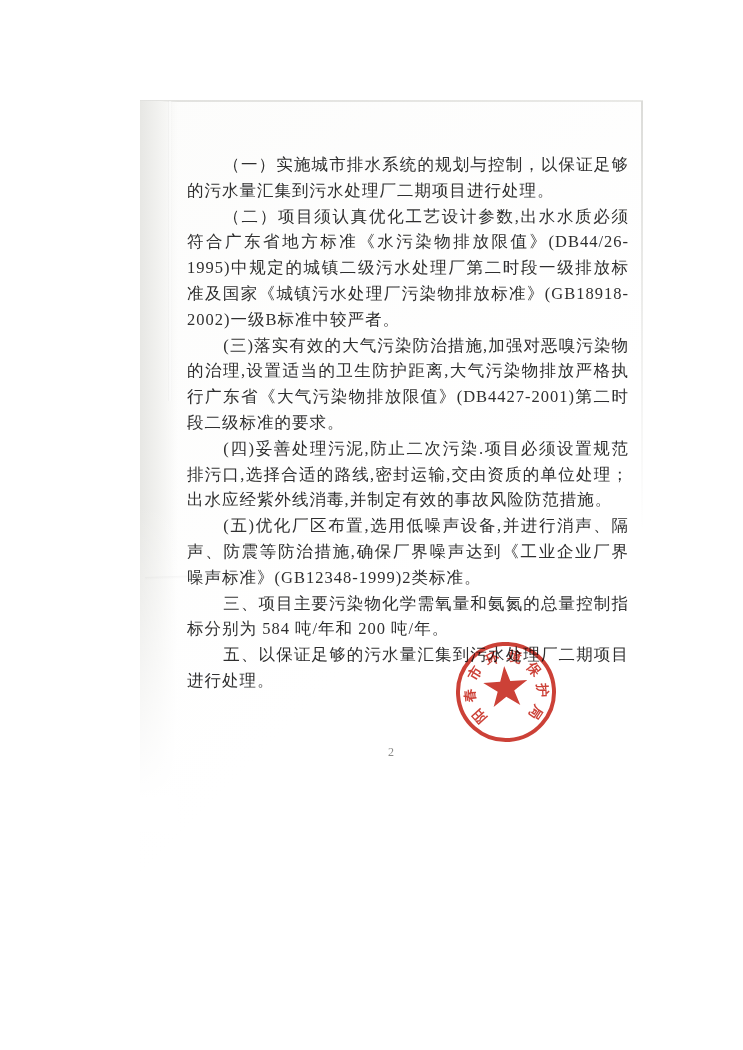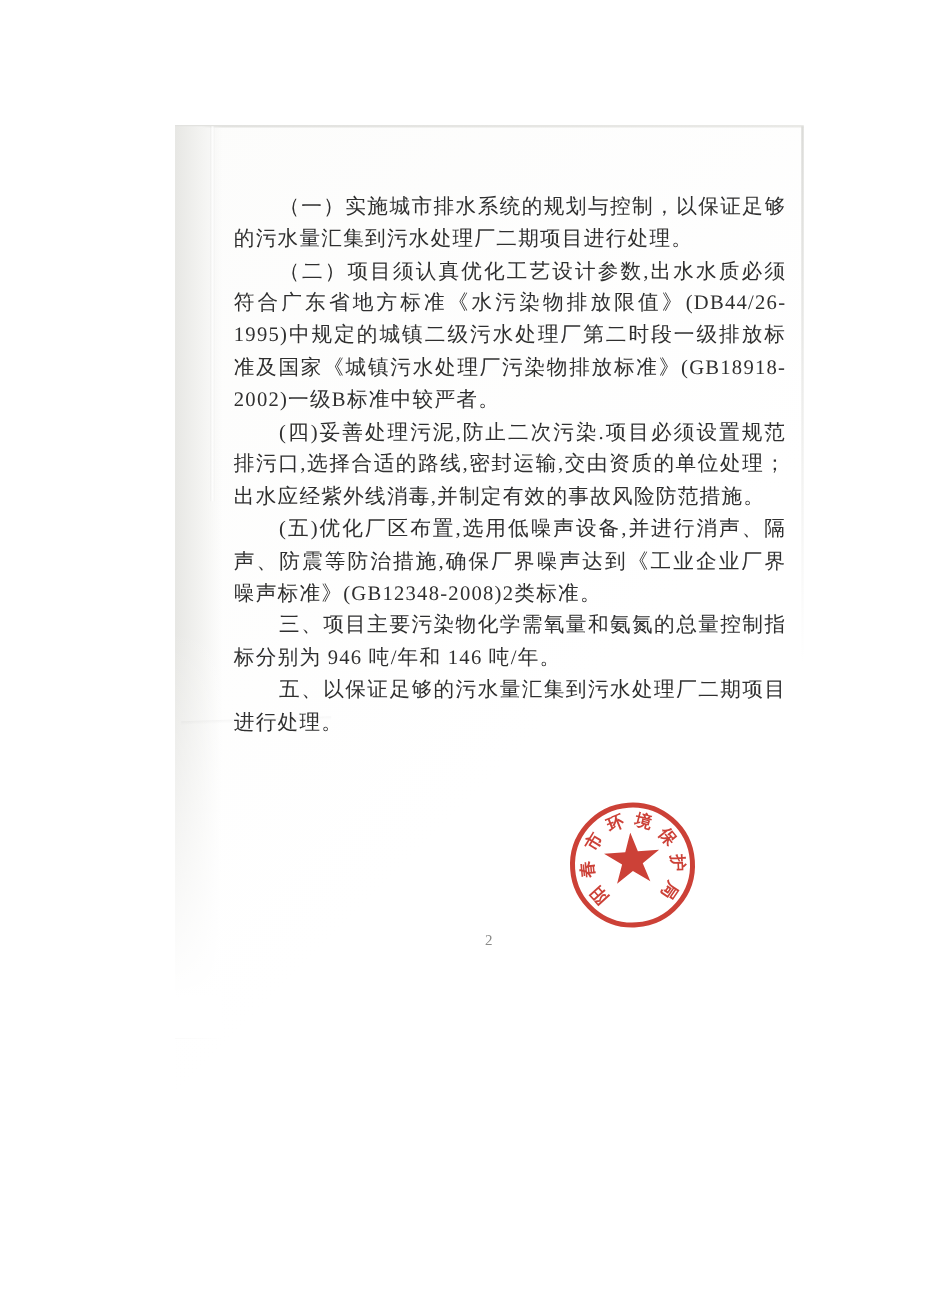--- a/index.html
+++ b/index.html
@@ -152,23 +152,24 @@
   <div class="paper"></div>
   <div class="edge-top"></div>
   <div class="edge-left"></div>
   <div class="edge-right"></div>
   <div class="crease-v"></div>
   <div class="crease-h"></div>
 
   <div class="text-block">
     <p>（一）实施城市排水系统的规划与控制，以保证足够的污水量汇集到污水处理厂二期项目进行处理。</p>
     <p>（二）项目须认真优化工艺设计参数,出水水质必须符合广东省地方标准《水污染物排放限值》(DB44/26-1995)中规定的城镇二级污水处理厂第二时段一级排放标准及国家《城镇污水处理厂污染物排放标准》(GB18918-2002)一级B标准中较严者。</p>
+    <p>(三)落实有效的大气污染防治措施,加强对恶嗅污染物的治理,设置适当的卫生防护距离,大气污染物排放严格执行广东省《大气污染物排放限值》(DB4427-2001)第二时段二级标准的要求。</p>
     <p>(四)妥善处理污泥,防止二次污染.项目必须设置规范排污口,选择合适的路线,密封运输,交由资质的单位处理；出水应经紫外线消毒,并制定有效的事故风险防范措施。</p>
-    <p>(五)优化厂区布置,选用低噪声设备,并进行消声、隔声、防震等防治措施,确保厂界噪声达到《工业企业厂界噪声标准》(GB12348-2008)2类标准。</p>
-    <p>三、项目主要污染物化学需氧量和氨氮的总量控制指标分别为 946 吨/年和 146 吨/年。</p>
+    <p>(五)优化厂区布置,选用低噪声设备,并进行消声、隔声、防震等防治措施,确保厂界噪声达到《工业企业厂界噪声标准》(GB12348-1999)2类标准。</p>
+    <p>三、项目主要污染物化学需氧量和氨氮的总量控制指标分别为 584 吨/年和 200 吨/年。</p>
     <p>五、以保证足够的污水量汇集到污水处理厂二期项目进行处理。</p>
   </div>
 
   <div class="seal">
     <div class="seal-star"></div>
     <div class="seal-chars">
         <span class="seal-char" style="transform: translate(-50%, -50%) rotate(-128deg) translateY(-36px);">阳</span>
         <span class="seal-char" style="transform: translate(-50%, -50%) rotate(-91.4286deg) translateY(-36px);">春</span>
         <span class="seal-char" style="transform: translate(-50%, -50%) rotate(-54.8571deg) translateY(-36px);">市</span>
         <span class="seal-char" style="transform: translate(-50%, -50%) rotate(-18.2857deg) translateY(-36px);">环</span>

